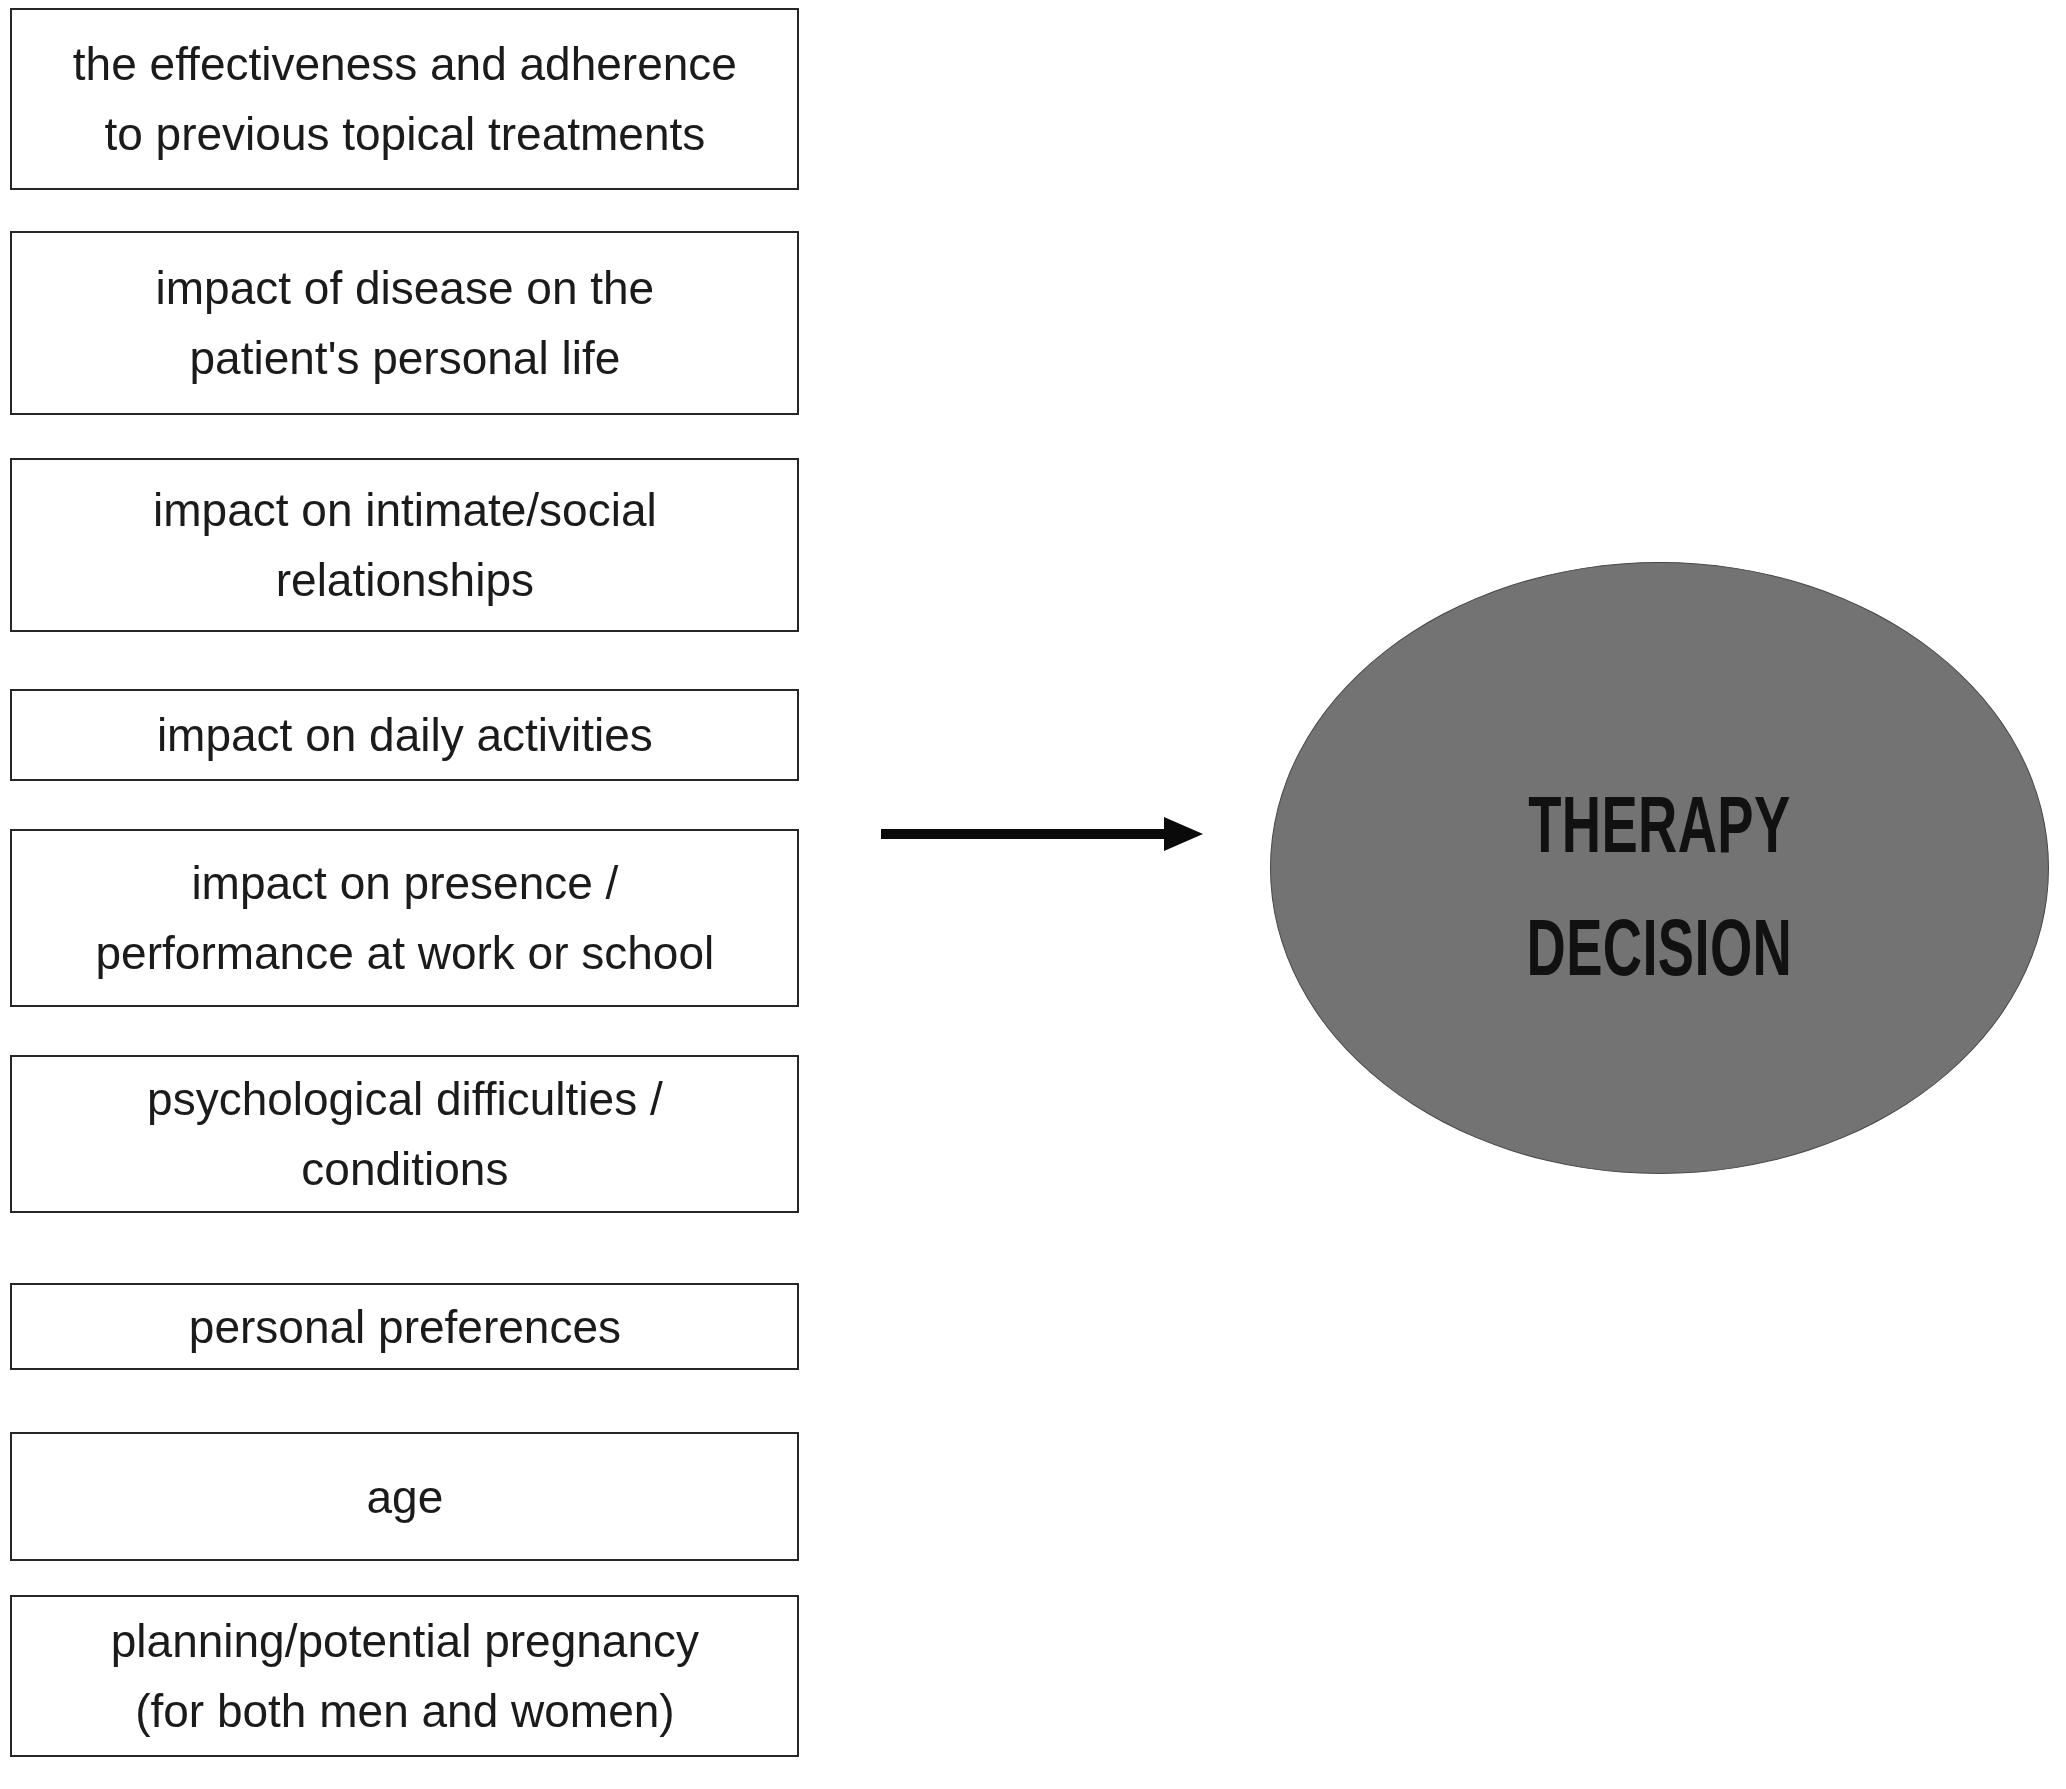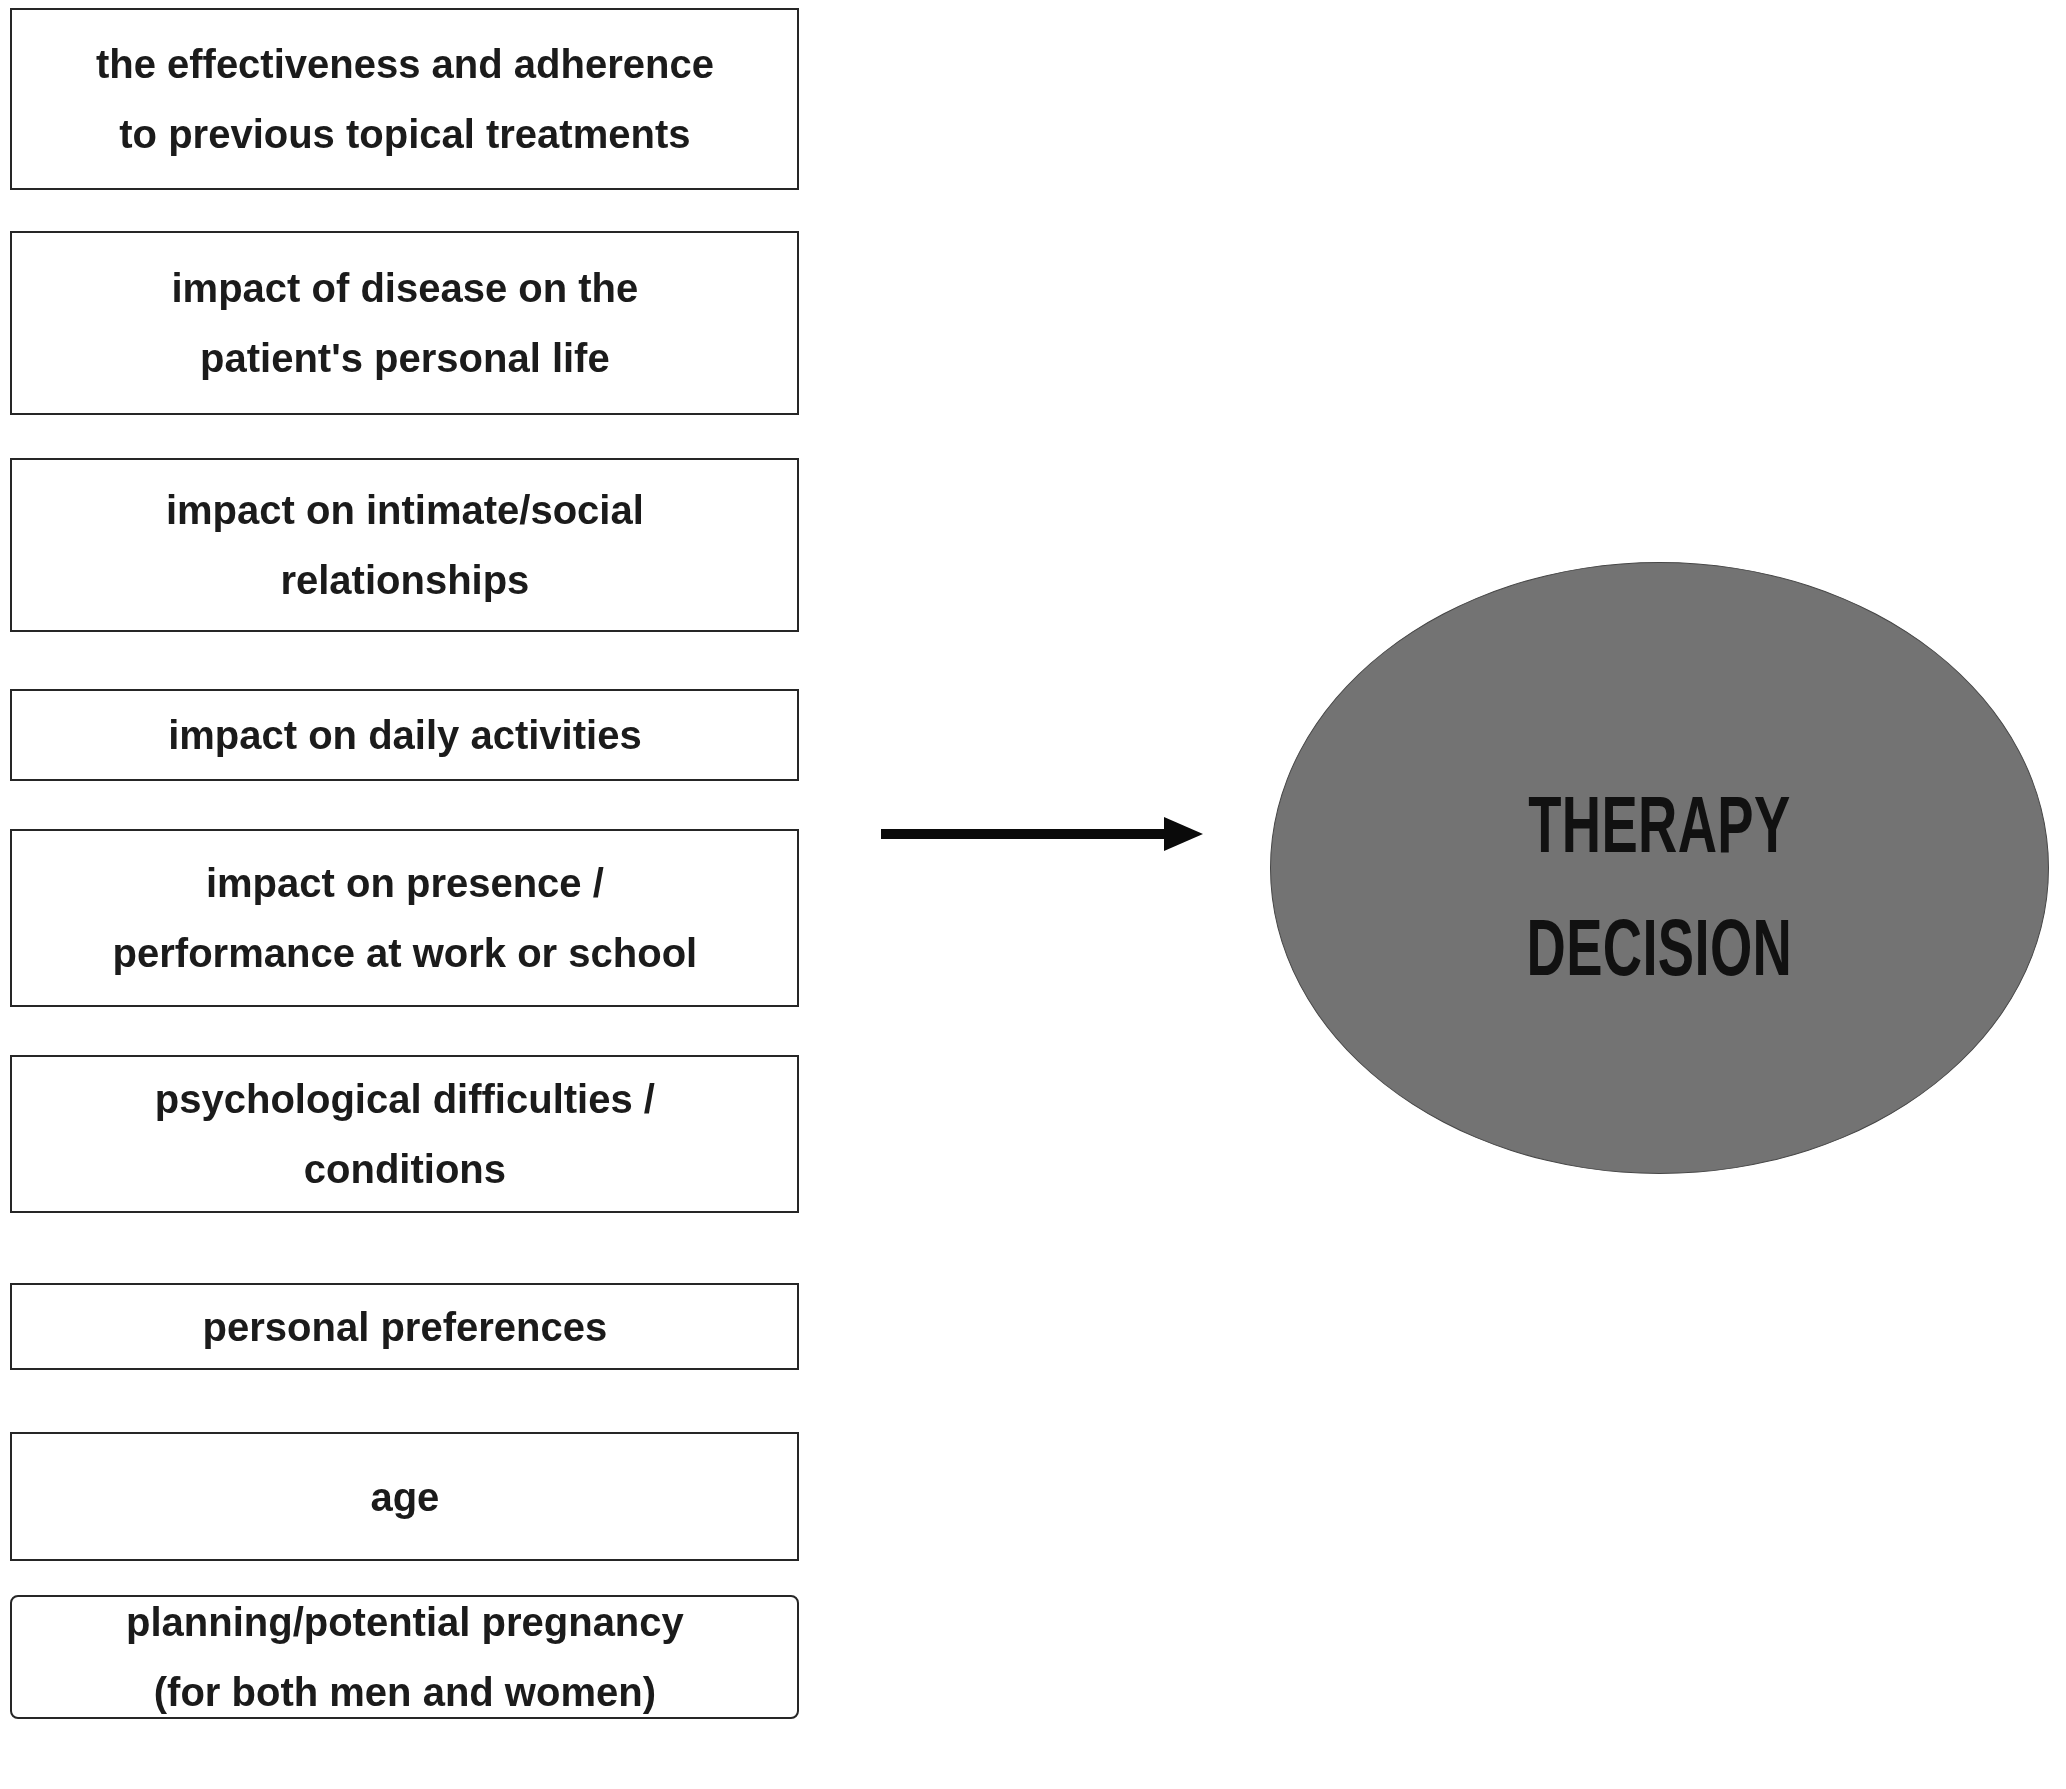--- a/index.html
+++ b/index.html
@@ -24,23 +24,22 @@
     width:789px;
     box-sizing:border-box;
     border:2.1px solid var(--box-border);
     background:#ffffff;
     display:flex;
     flex-direction:column;
     justify-content:center;
     align-items:center;
     text-align:right;
     color:var(--ink);
-    font-size:40px;
+    font-size:46px;
     line-height:70px;
-    font-weight:bold;
   }
   .factor-line{display:block;white-space:nowrap;}
   .arrow-shaft{
     position:absolute;
     left:881px;top:829px;
     width:286px;height:10.4px;
     background:var(--arrow);
   }
   .arrow-head{
     position:absolute;
@@ -112,21 +111,21 @@
   </div>
 
   <div class="factor-box" style="top:1283px;height:87px;">
     <span class="factor-line">personal preferences</span>
   </div>
 
   <div class="factor-box" style="top:1432px;height:129px;">
     <span class="factor-line">age</span>
   </div>
 
-  <div class="factor-box" style="top:1595px;height:124px;border-radius:8px;">
+  <div class="factor-box" style="top:1595px;height:162px;">
     <span class="factor-line">planning/potential pregnancy</span>
     <span class="factor-line">(for both men and women)</span>
   </div>
 
   <div class="arrow-shaft"></div>
   <div class="arrow-head"></div>
 
   <div class="ellipse">
     <div class="ellipse-text">
       <span class="ellipse-line">THERAPY</span>

